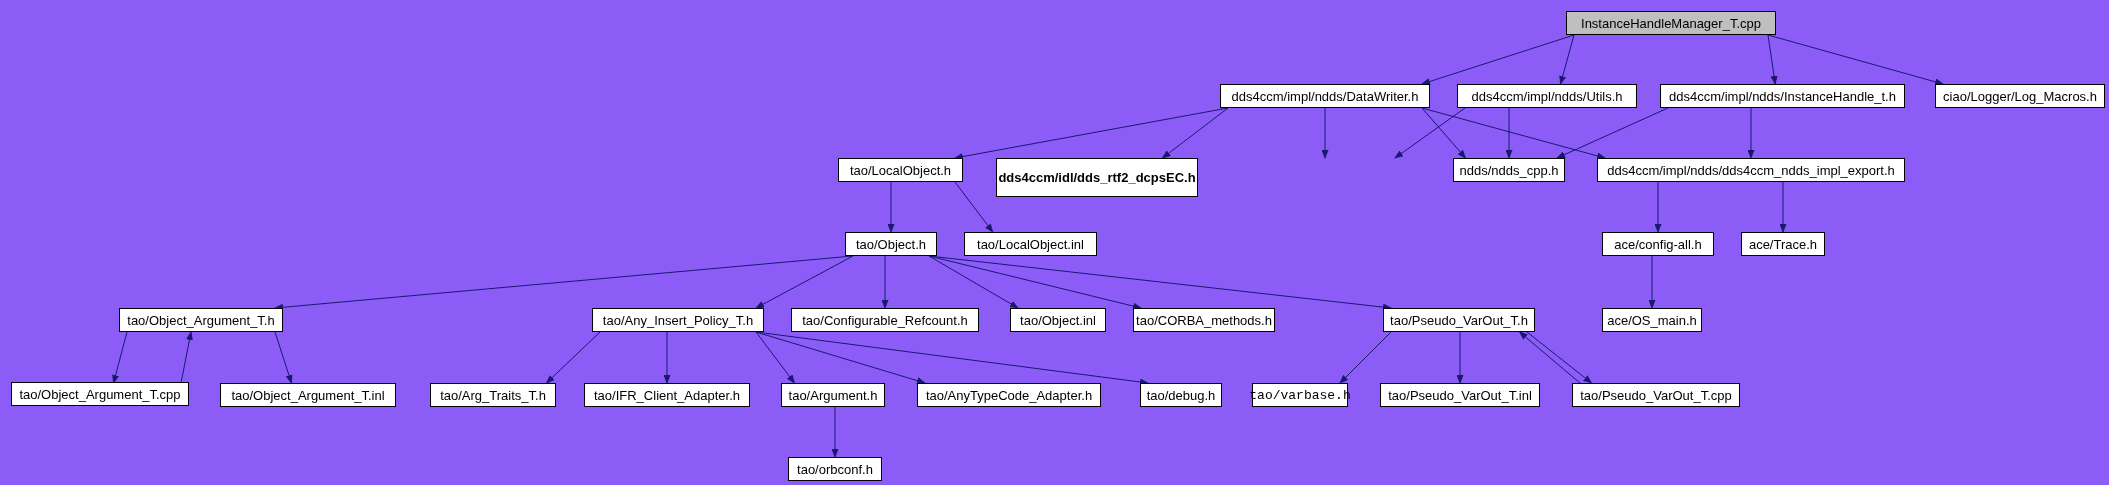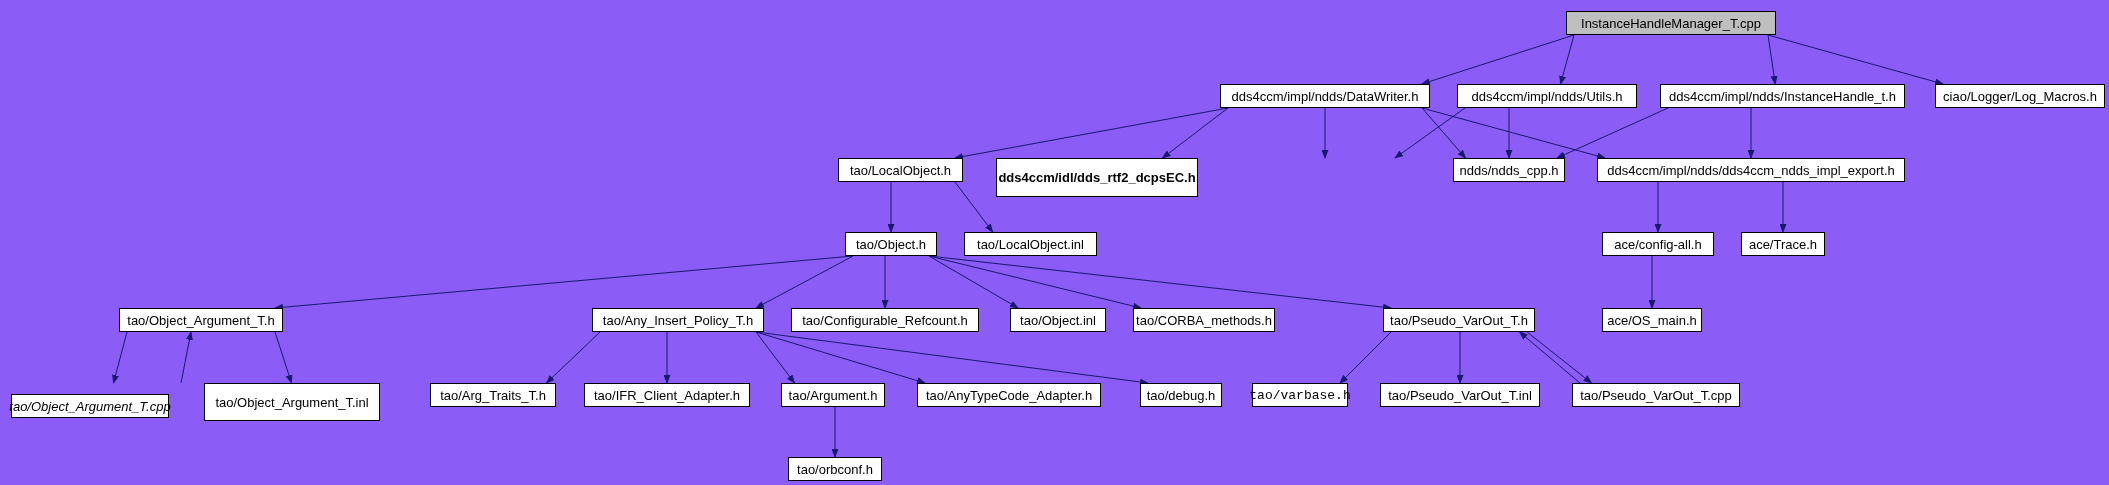--- a/index.html
+++ b/index.html
@@ -103,22 +103,22 @@
     <div class="node" style="left: 964px; top: 232px; width: 133px; height: 24px;">tao/LocalObject.inl</div>
     <div class="node" style="left: 1602px; top: 232px; width: 112px; height: 24px;">ace/config-all.h</div>
     <div class="node" style="left: 1741px; top: 232px; width: 84px; height: 24px;">ace/Trace.h</div>
     <div class="node" style="left: 119px; top: 308px; width: 164px; height: 24px;">tao/Object_Argument_T.h</div>
     <div class="node" style="left: 592px; top: 308px; width: 172px; height: 24px;">tao/Any_Insert_Policy_T.h</div>
     <div class="node" style="left: 791px; top: 308px; width: 188px; height: 24px;">tao/Configurable_Refcount.h</div>
     <div class="node" style="left: 1010px; top: 308px; width: 96px; height: 24px;">tao/Object.inl</div>
     <div class="node" style="left: 1133px; top: 308px; width: 142px; height: 24px;">tao/CORBA_methods.h</div>
     <div class="node" style="left: 1383px; top: 308px; width: 152px; height: 24px;">tao/Pseudo_VarOut_T.h</div>
     <div class="node" style="left: 1602px; top: 308px; width: 100px; height: 24px;">ace/OS_main.h</div>
-    <div class="node" style="left: 11px; top: 394px; width: 158px; height: 24px; font-style: italic;">tao/Object_Argument_T.cpp</div>
-    <div class="node" style="left: 204px; top: 383px; width: 176px; height: 38px;">tao/Object_Argument_T.inl</div>
+    <div class="node" style="left: 11px; top: 382px; width: 178px; height: 24px;">tao/Object_Argument_T.cpp</div>
+    <div class="node" style="left: 220px; top: 383px; width: 176px; height: 24px;">tao/Object_Argument_T.inl</div>
     <div class="node" style="left: 430px; top: 383px; width: 126px; height: 24px;">tao/Arg_Traits_T.h</div>
     <div class="node" style="left: 584px; top: 383px; width: 166px; height: 24px;">tao/IFR_Client_Adapter.h</div>
     <div class="node" style="left: 781px; top: 383px; width: 104px; height: 24px;">tao/Argument.h</div>
     <div class="node" style="left: 917px; top: 383px; width: 184px; height: 24px;">tao/AnyTypeCode_Adapter.h</div>
     <div class="node" style="left: 1140px; top: 383px; width: 82px; height: 24px;">tao/debug.h</div>
     <div class="node" style="left: 1252px; top: 383px; width: 96px; height: 24px; font-family: Liberation Mono, monospace;">tao/varbase.h</div>
     <div class="node" style="left: 1380px; top: 383px; width: 160px; height: 24px;">tao/Pseudo_VarOut_T.inl</div>
     <div class="node" style="left: 1572px; top: 383px; width: 168px; height: 24px; text-align: right;">tao/Pseudo_VarOut_T.cpp</div>
     <div class="node" style="left: 788px; top: 457px; width: 94px; height: 24px;">tao/orbconf.h</div>
   </div>

